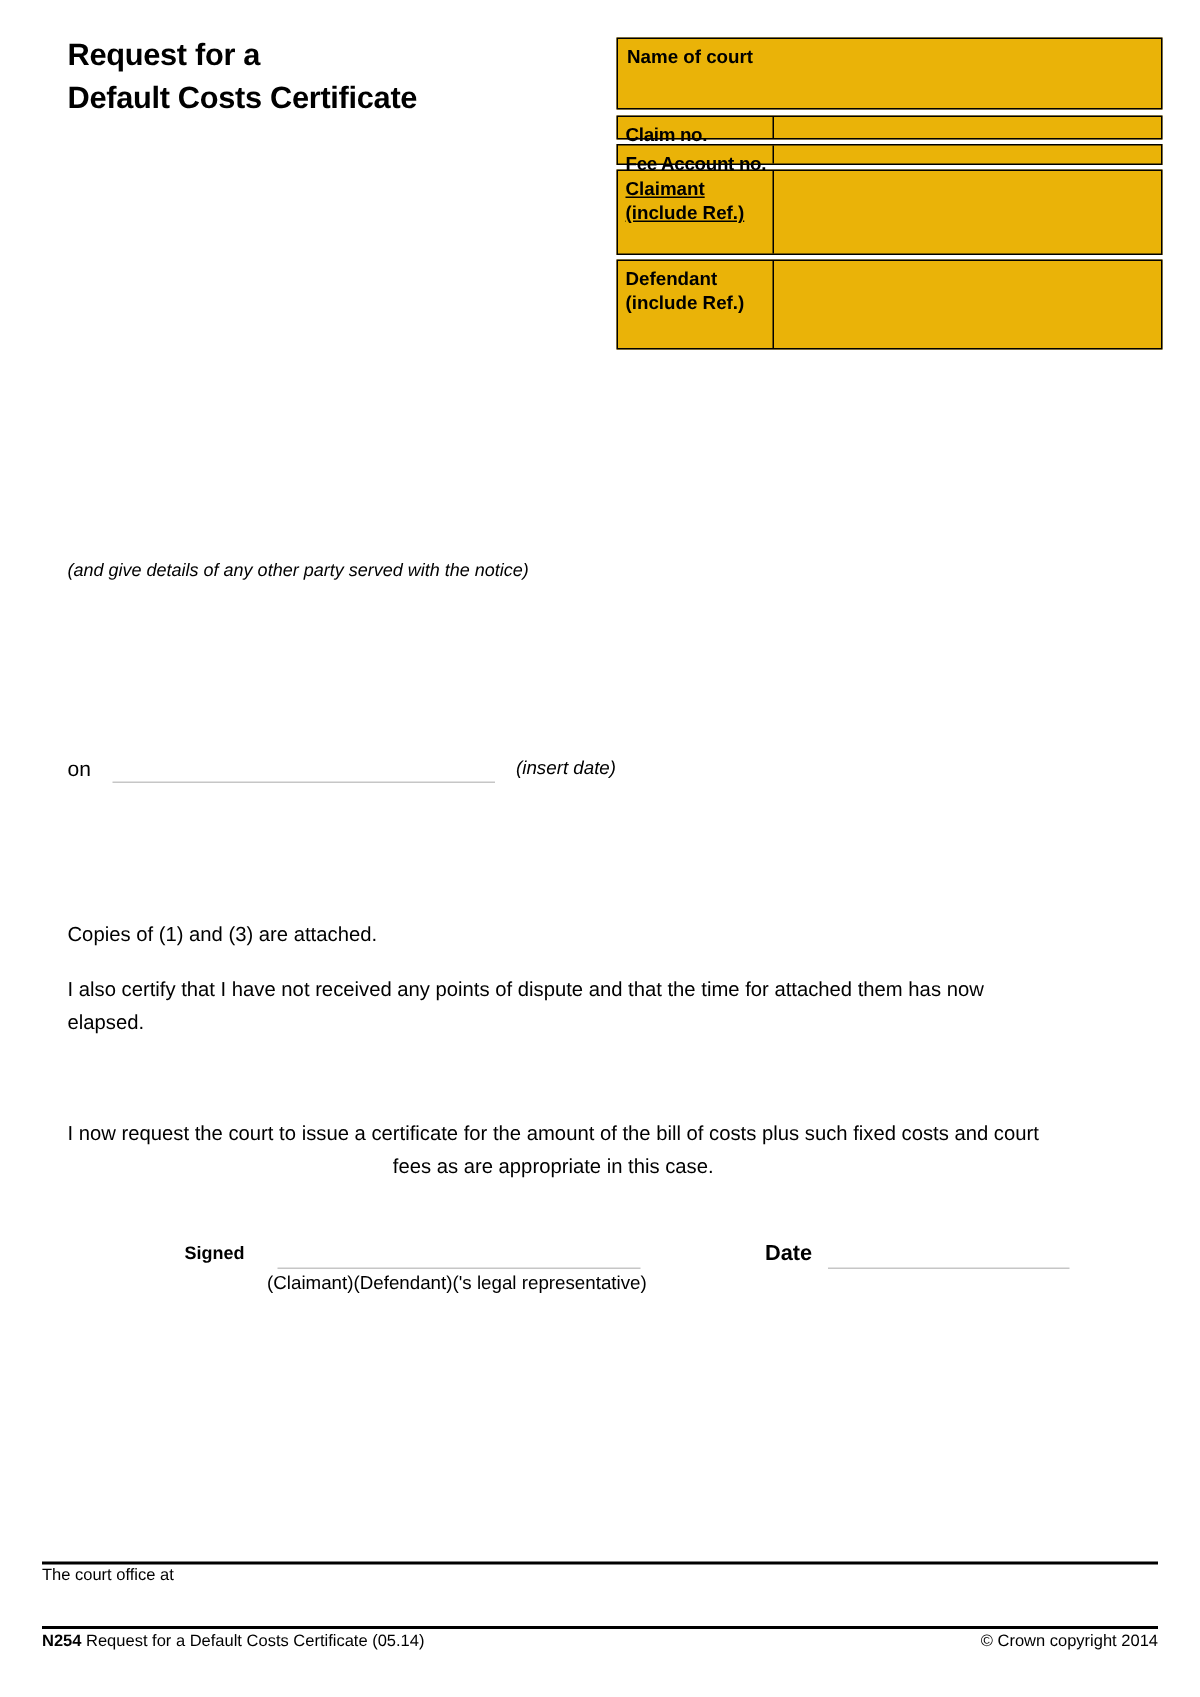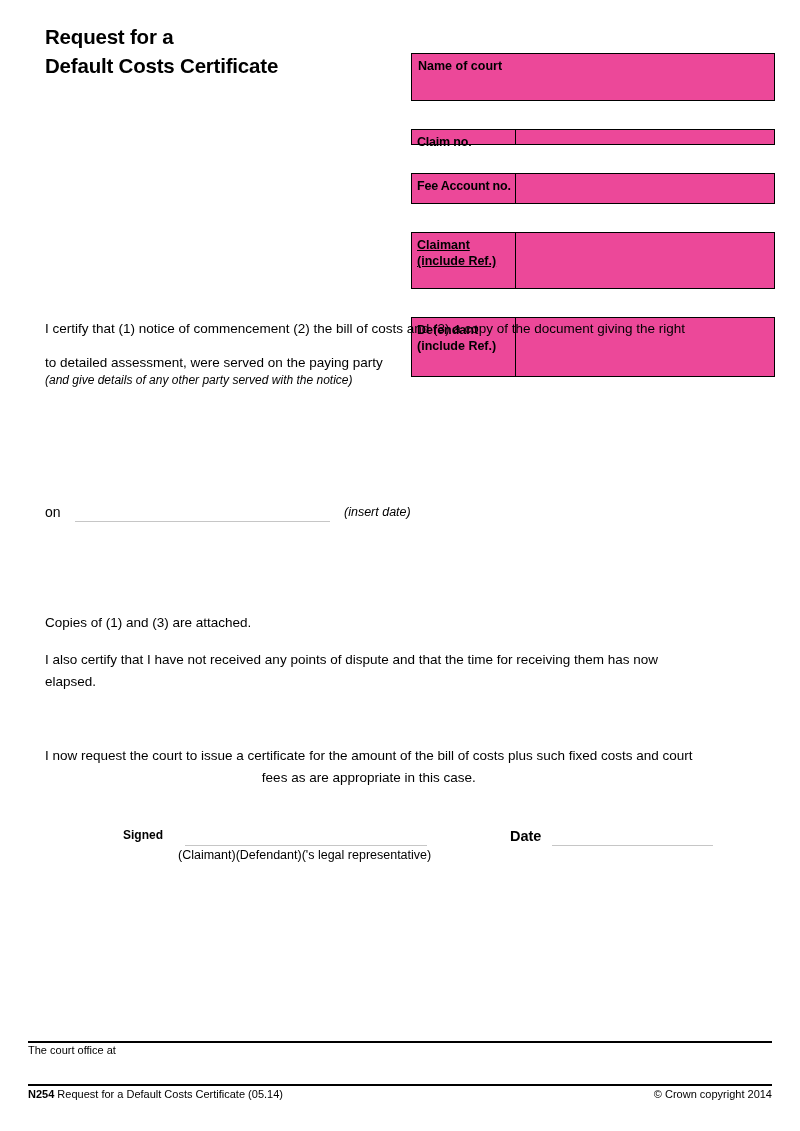--- a/index.html
+++ b/index.html
@@ -17,24 +17,24 @@
   
   .form-title {
     position:absolute; left:45px; top:22px;
     font-size:20.5px; font-weight:bold; line-height:29px;
     letter-spacing:-0.2px;
     white-space:pre-line;
   }
 
   
   .court-table { position:absolute; left:411px; top:25px; width:364px; }
-  .t-box { border:1.5px solid #000; background:#ec4899; width:100%;margin-top:28px; }
+  .t-box { border:1.5px solid #000; background:#eab308; width:100%; }
   .t-box.h-name    { height:48px; margin-bottom:4px; }
   .t-box.h-claim   { height:16px; margin-bottom:3px; }
-  .t-box.h-fee     { height:31px; margin-bottom:3px; }
+  .t-box.h-fee     { height:14px; margin-bottom:3px; }
   .t-box.h-clm     { height:57px; margin-bottom:3px;text-decoration:underline; }
   .t-box.h-def     { height:60px; }
   .t-row { display:flex; height:100%; }
   .t-label {
     width:104px; flex:0 0 104px;
     border-right:1.5px solid #000;
     padding:4px 2px 2px 5px;
     font-weight:bold; font-size:12.5px; line-height:16px;
     white-space:pre-line;
   }
@@ -118,32 +118,30 @@
     </div>
     <div class="t-box h-def">
       <div class="t-row">
         <div class="t-label">Defendant
 (include Ref.)</div>
         <div class="t-value"></div>
       </div>
     </div>
   </div>
 
-  <div class="para p-certify">I certify that (1) notice of commencement (2) the bill of costs and (3) a copy of the document giving the right
-to detailed assessment, were served on the paying party</div>
   <div class="para p-note">(and give details of any other party served with the notice)</div>
 
   <div class="on-row">
     <span class="on-label">on</span>
     <span class="on-line"></span>
     <span class="insert-date">(insert date)</span>
   </div>
 
   <div class="para p-copies">Copies of (1) and (3) are attached.</div>
-  <div class="para p-also">I also certify that I have not received any points of dispute and that the time for receiving them has now
+  <div class="para p-also">I also certify that I have not received any points of dispute and that the time for attached them has now
 elapsed.</div>
   <div class="para p-request">I now request the court to issue a certificate for the amount of the bill of costs plus such fixed costs and court
 fees as are appropriate in this case.</div>
 
   <div class="signed-label">Signed</div>
   <div class="signed-line"></div>
   <div class="signed-sub">(Claimant)(Defendant)('s legal representative)</div>
   <div class="date-label">Date</div>
   <div class="date-line"></div>
 

